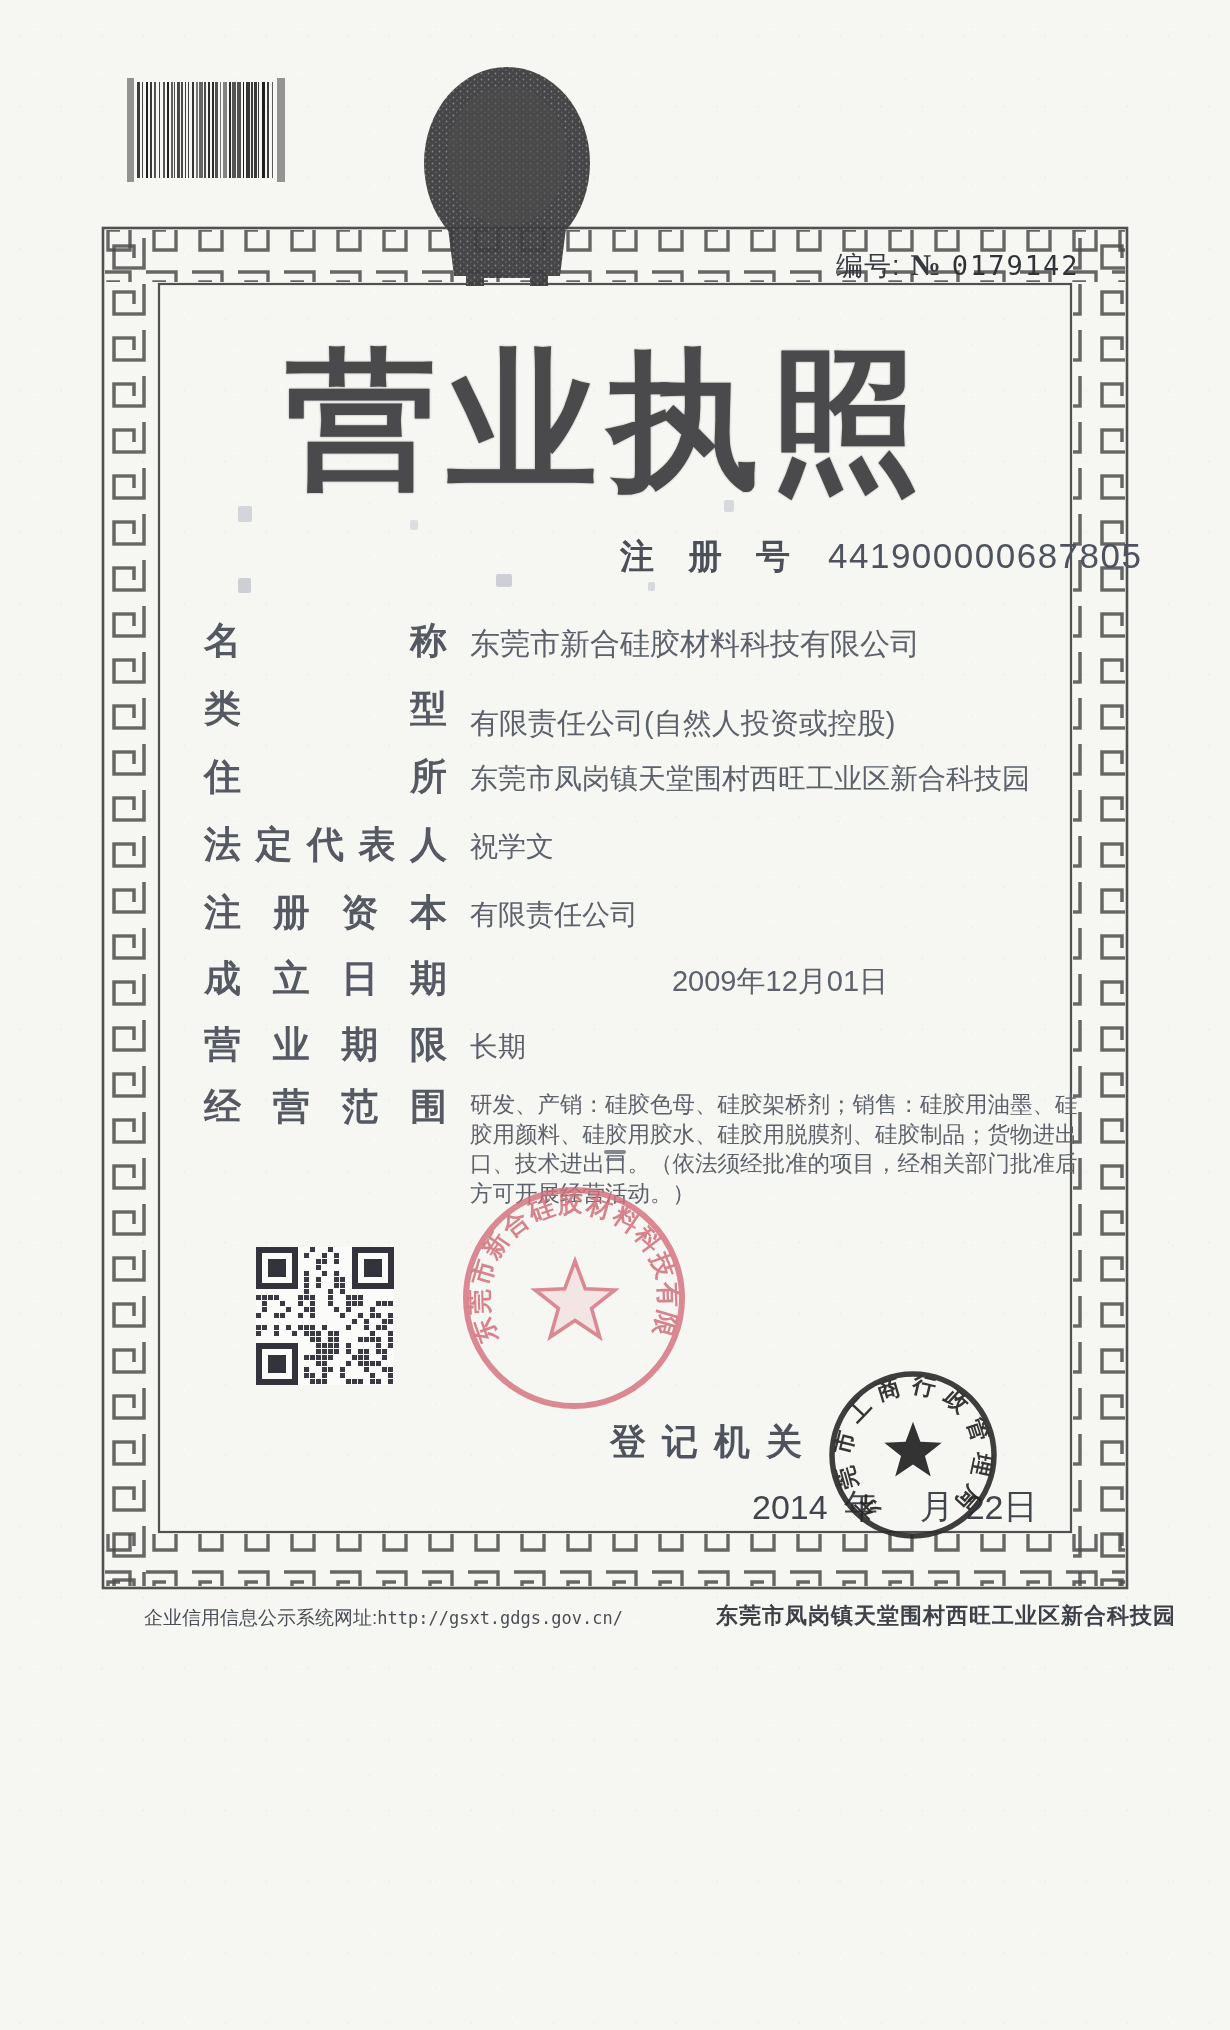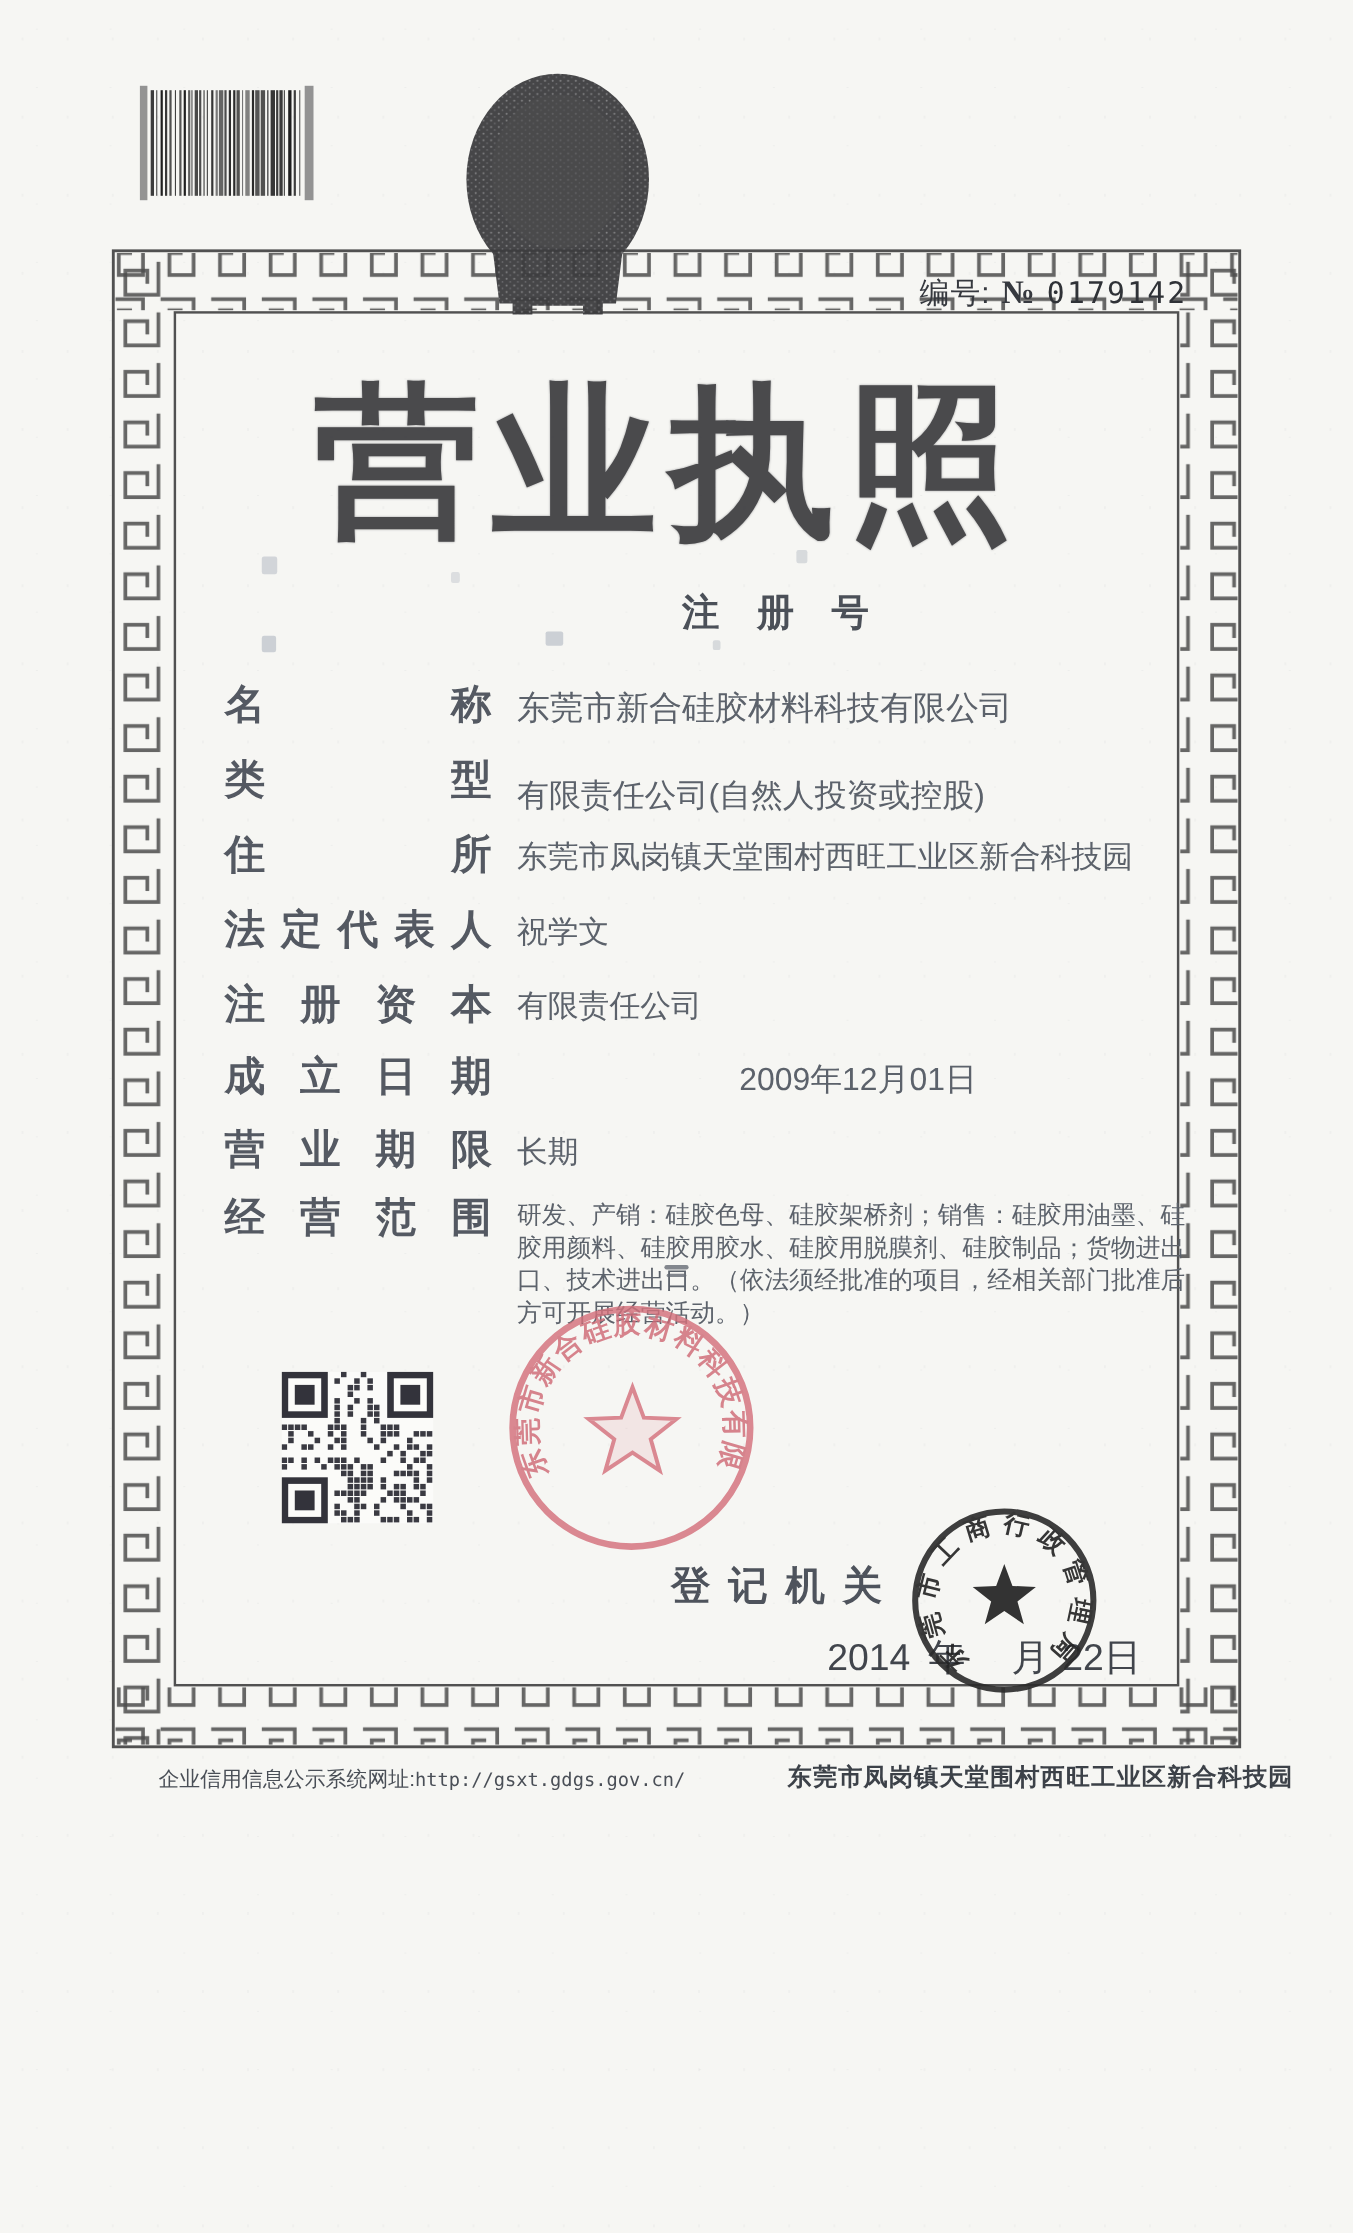--- a/index.html
+++ b/index.html
@@ -132,20 +132,21 @@
     <span>执</span>
     <span>照</span>
   </div>
 
 <div class="abs regline">
   <div class="reglabel spread">
       <span>注</span>
       <span>册</span>
       <span>号</span>
     </div>
+  <div class="regnum">441900000687805</div>
 </div>
 
 <div class="row" style="top:616px;">
   <div class="flabel spread">
       <span>名</span>
       <span>称</span>
     </div>
   <div class="fvalue" style="font-size:30px;">东莞市新合硅胶材料科技有限公司</div>
 </div>
 <div class="row" style="top:684px;">

